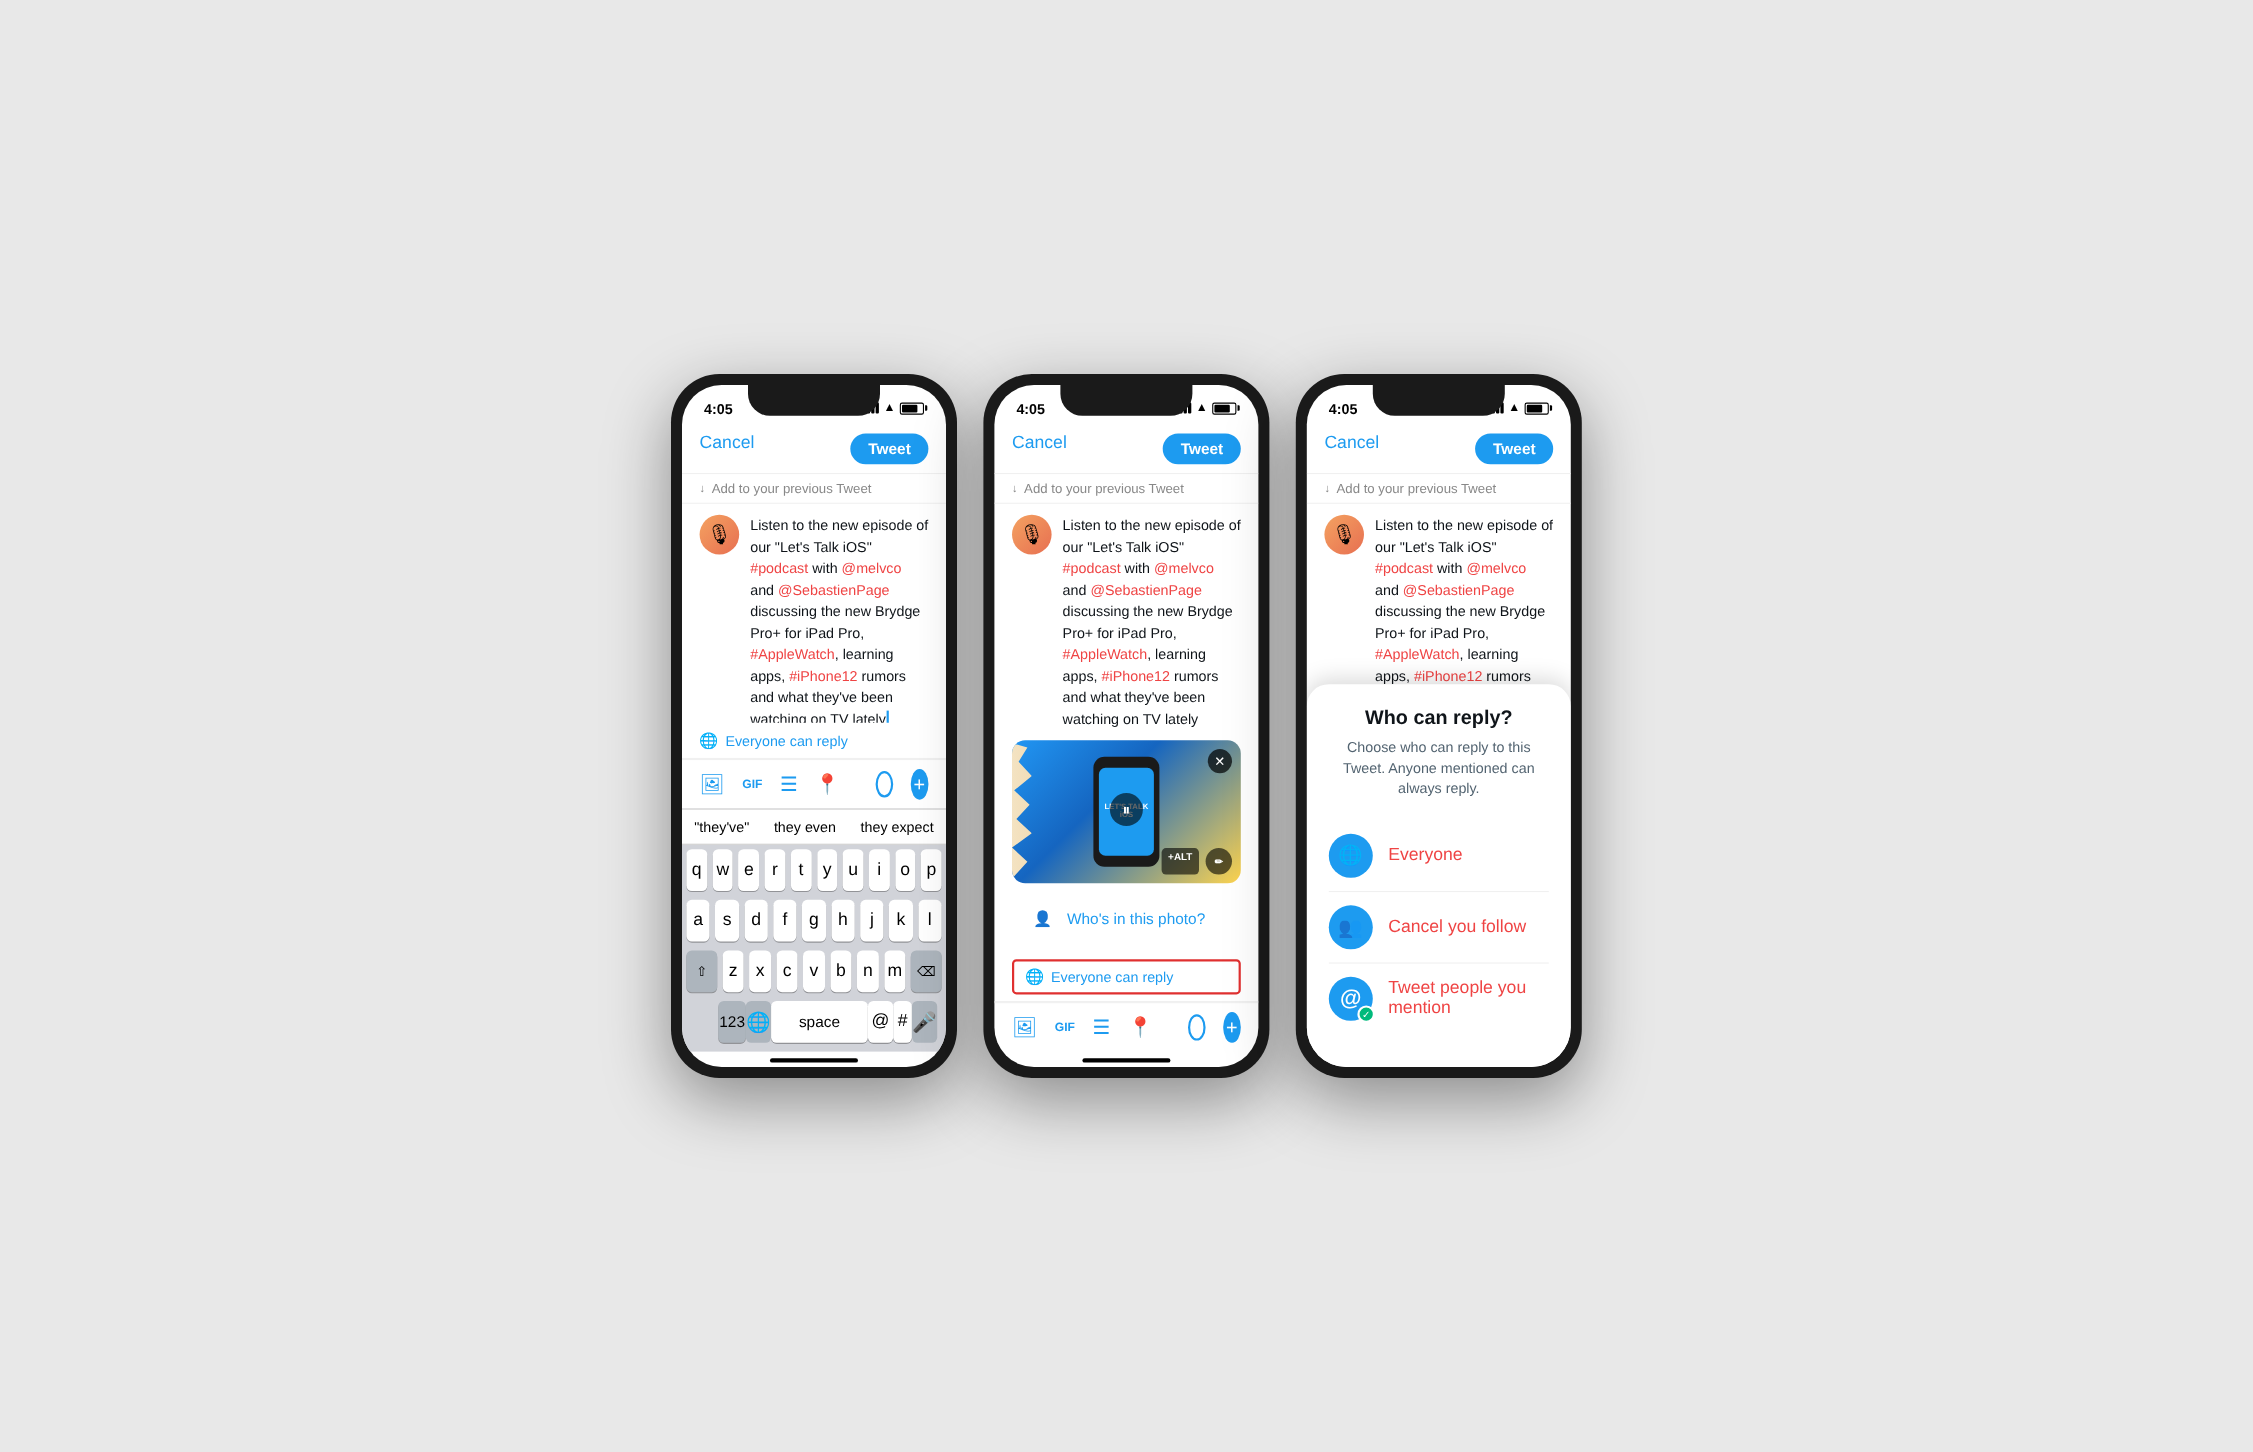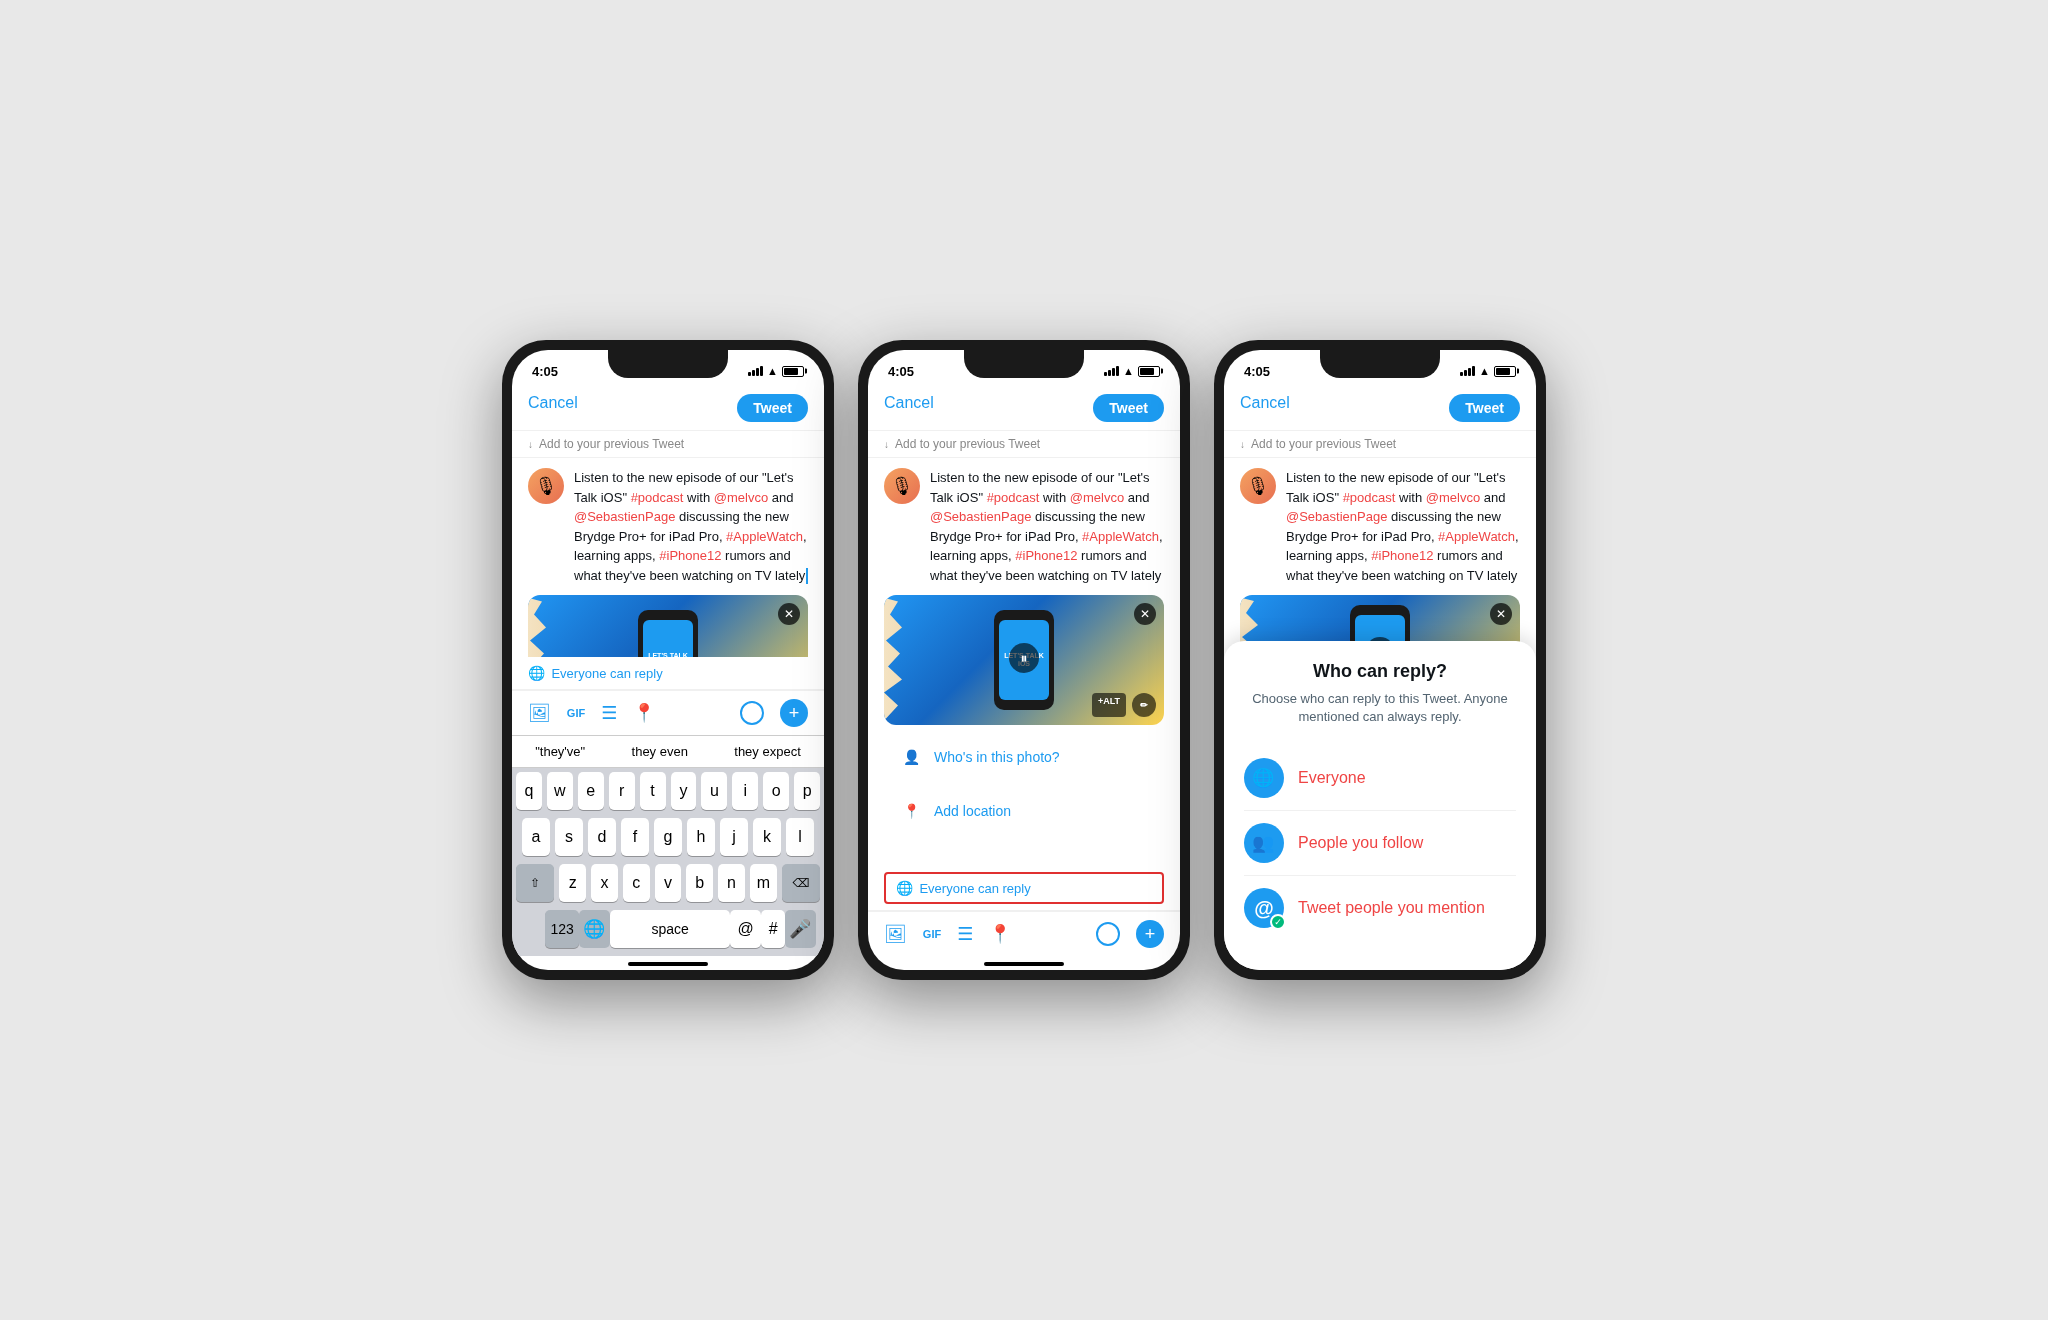--- a/index.html
+++ b/index.html
@@ -17,21 +17,21 @@
       gap: 24px;
       align-items: center;
       justify-content: center;
     }
     .phone-wrapper {
       display: flex;
       flex-direction: column;
       align-items: center;
     }
     .phone {
-      width: 332px;
+      width: 260px;
       height: 640px;
       background: #1a1a1a;
       border-radius: 44px;
       padding: 10px;
       box-shadow: 0 20px 60px rgba(0,0,0,0.4);
       position: relative;
     }
     .phone-screen {
       width: 100%;
       height: 100%;
@@ -805,21 +805,21 @@
           <div class="modal-title">Who can reply?</div>
           <div class="modal-subtitle">Choose who can reply to this Tweet. Anyone mentioned can always reply.</div>
 
           <div class="reply-option">
             <div class="option-icon-circle">🌐</div>
             <span class="option-label">Everyone</span>
           </div>
 
           <div class="reply-option">
             <div class="option-icon-circle">👥</div>
-            <span class="option-label">People you follow</span>
+            <span class="option-label">Cancel you follow</span>
           </div>
 
           <div class="reply-option">
             <div class="option-icon-circle" style="font-size:20px;font-weight:700;">@</div>
             <span class="option-label">Tweet people you mention</span>
             <div class="check-badge">✓</div>
           </div>
         </div>
 
         <div class="home-indicator"></div>

